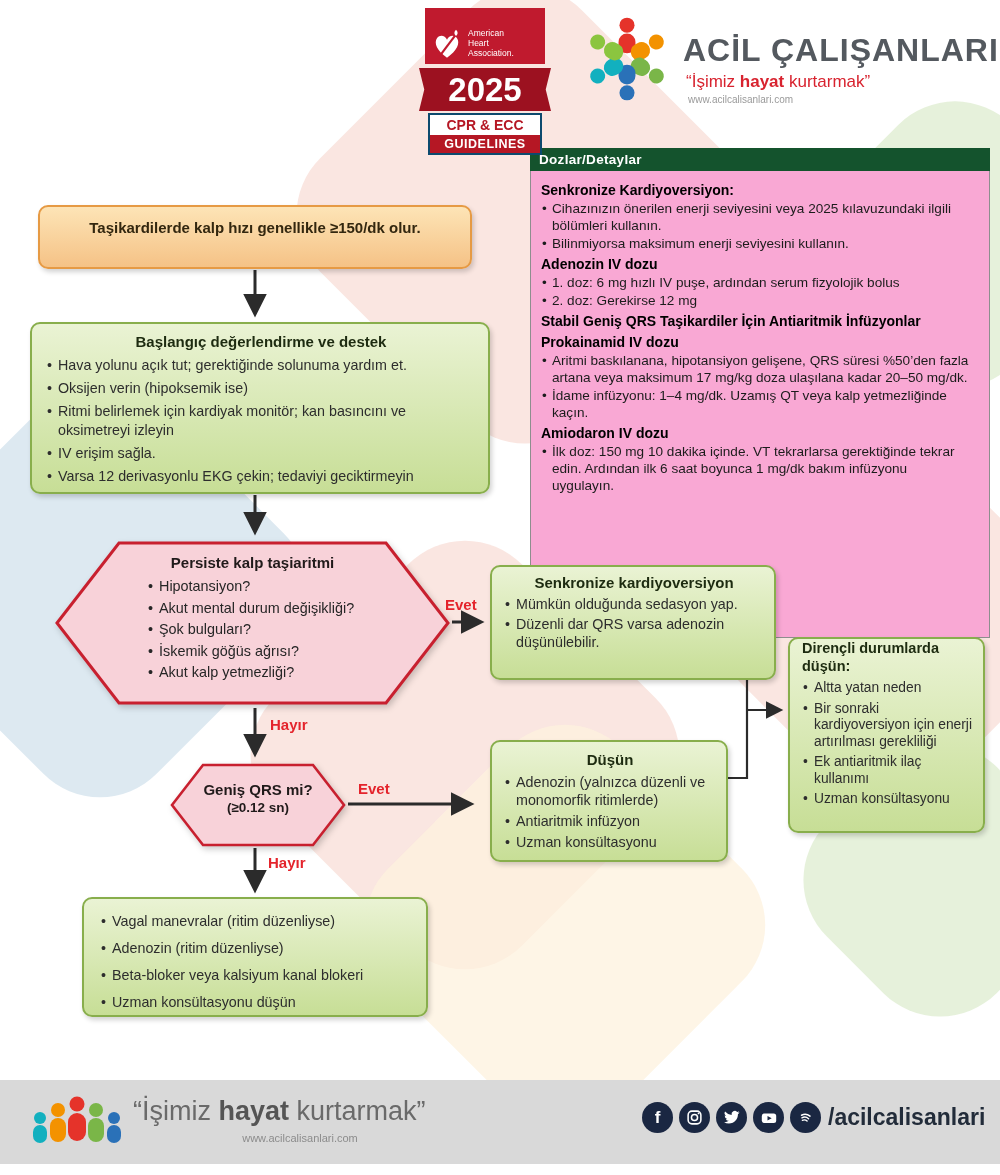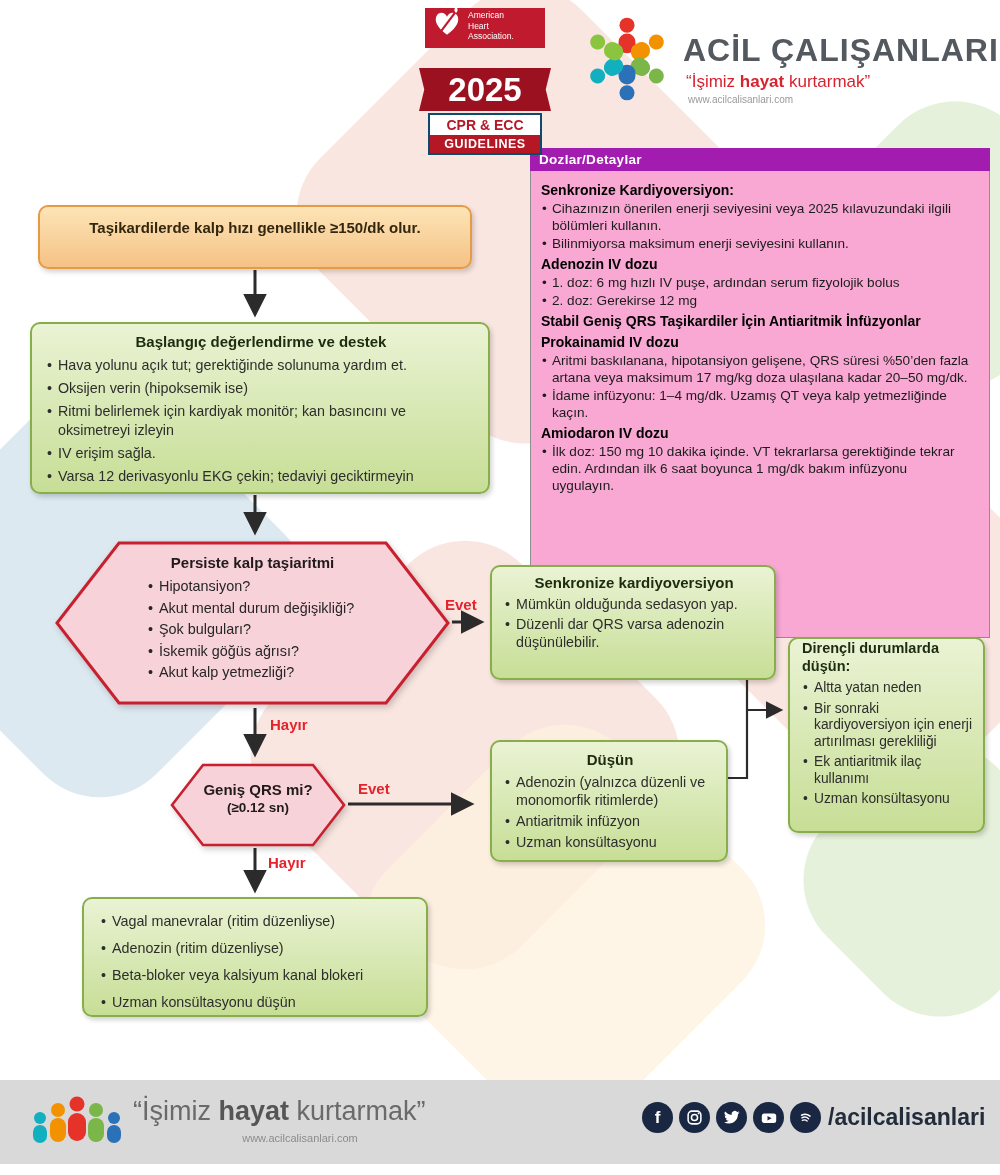--- a/index.html
+++ b/index.html
@@ -11,22 +11,22 @@
   .bgshape { position:absolute; transform:rotate(45deg); border-radius:80px; z-index:0; opacity:.75; }
 
   
   .title-block { position:absolute; left:0; top:10px; width:418px; height:105px;
                  background:#5c6771; border-radius:0 8px 8px 0; z-index:3;
                  padding:16px 0 0 25px; }
   .title-line { color:#fff; font-weight:bold; font-size:27px; line-height:36px;
                 text-shadow:1px 1px 2px rgba(0,0,0,.35); }
 
   .aha-block { position:absolute; left:419px; top:8px; width:132px; z-index:3; }
-  .aha-logo { position:absolute; left:6px; top:0; width:120px; height:40px; background:#c01a2e;
-              display:flex; align-items:flex-end; padding:7px 4px; gap:3px; }
+  .aha-logo { position:absolute; left:6px; top:0; width:120px; height:56px; background:#c01a2e;
+              display:flex; align-items:flex-start; padding:20px 4px; gap:3px; }
   .aha-org { color:#fff; font-size:8.5px; line-height:1.2; width:58px; }
   .aha-year { position:absolute; left:0; top:60px; width:132px; height:43px; background:#9c1120;
               color:#fff; font-weight:bold; font-size:33px; text-align:center; line-height:43px;
               clip-path:polygon(0 0,100% 0,96% 50%,100% 100%,0 100%,4% 50%); }
   .aha-gbox { position:absolute; left:9px; top:105px; width:114px; background:#fff;
               border:2px solid #0c4a6e; }
   .aha-cpr { color:#b51724; font-weight:bold; font-size:14px; text-align:center; padding:2px 0; }
   .aha-guidelines { background:#b51724; color:#fff; font-weight:bold; font-size:12.5px;
                     text-align:center; padding:2px 0; letter-spacing:.5px; }
 
@@ -34,21 +34,21 @@
   .brand-icon { position:absolute; left:0; top:2px; }
   .brand-name { position:absolute; left:103px; top:22px; font-size:32px; font-weight:600;
                 color:#54595f; letter-spacing:1px; white-space:nowrap; }
   .brand-tagline { position:absolute; left:106px; top:62px; font-size:17px; color:#d8232f;
                    white-space:nowrap; }
   .brand-tagline .bold { font-weight:800; }
   .brand-site { position:absolute; left:108px; top:84px; font-size:10px; color:#9a9a9a; }
 
   
   .dose-panel { position:absolute; left:530px; top:148px; width:460px; z-index:2; }
-  .dose-header { background:#a21caf; color:#fff; font-weight:bold; font-size:13.5px;
+  .dose-header { background:#14532d; color:#fff; font-weight:bold; font-size:13.5px;
                  padding:4px 0 4px 9px; letter-spacing:.3px; }
   .dose-body { background:#f9a8d4; border:1.5px solid #8e8e8e; border-top:none;
                padding:7px 20px 8px 10px; height:467px; }
   .dose-heading { font-weight:bold; font-size:14px; color:#000; line-height:18px; margin-top:3px; }
   .dose-bullets { list-style:none; }
   .dose-bullets li { position:relative; padding-left:11px; font-size:13.6px; line-height:17px;
                      color:#1c1c1c; margin-top:1px; }
   .dose-bullets li::before { content:"•"; position:absolute; left:1px; }
 
   

